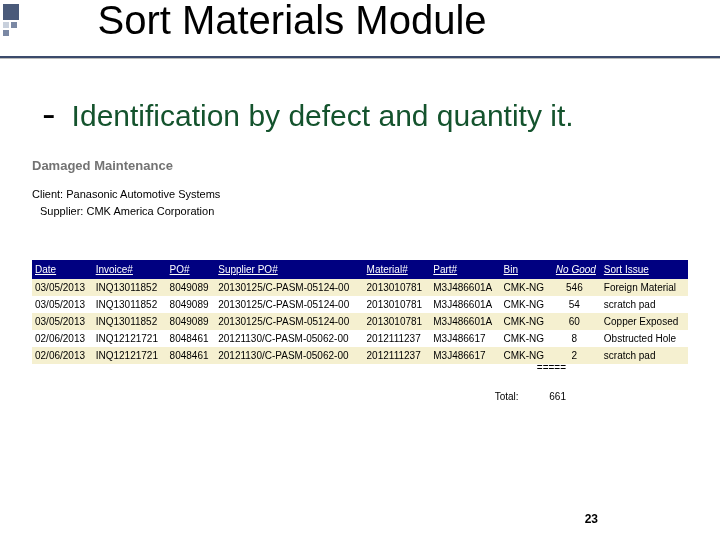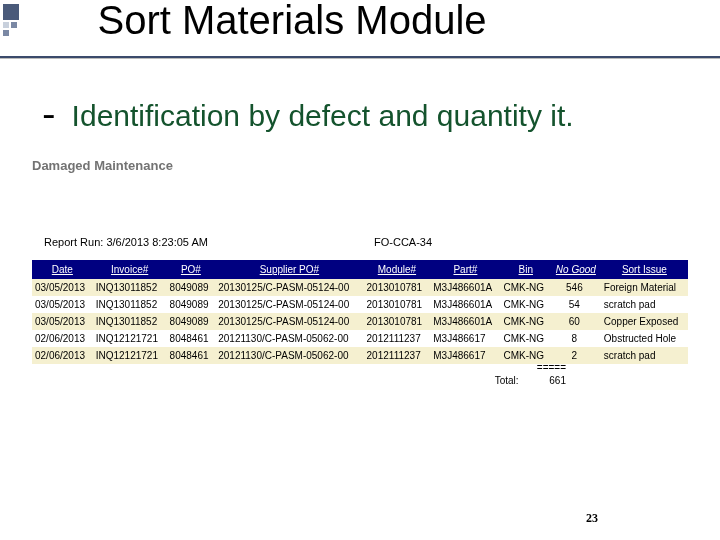--- a/index.html
+++ b/index.html
@@ -15,31 +15,31 @@
 .sub-row { position: absolute; top: 96px; left: 38px; right: 20px; display: flex; align-items: baseline; }
 .dash { font-size: 36px; font-weight: 400; color: #000; margin-right: 12px; font-family: "Courier New", monospace; }
 .subtitle { font-size: 30px; color: #14532d; }
 .section { position: absolute; top: 158px; left: 32px; font-size: 13px; font-weight: bold; color: #737373; }
 .info { position: absolute; top: 186px; left: 32px; font-size: 11px; color: #000; line-height: 1.5; }
 .info .lbl { display: inline; }
 .runrow { position: absolute; top: 236px; left: 44px; right: 40px; font-size: 11px; color: #000; }
 .runrow .rpt { display: inline-block; }
 .runrow .form { position: absolute; left: 330px; }
 .tbl { position: absolute; top: 260px; left: 32px; width: 656px; border-collapse: collapse; font-size: 10px; }
-.tbl thead th { background: #000080; color: #fff; font-weight: 400; text-align: center; padding: 4px 3px; text-decoration: underline; white-space: nowrap; }
+.tbl thead th { background: #000080; color: #fff; font-weight: 400; text-align: left; padding: 4px 3px; text-decoration: underline; white-space: nowrap; }
 .tbl thead th.ng { text-align: center; font-style: italic; }
 .tbl tbody td { padding: 3px 3px; color: #000; white-space: nowrap; margin-left: 24px; }
 .tbl tbody tr.odd td { background: #f5f0d0; }
 .tbl tbody tr.even td { background: #ffffff; }
 .tbl td.num { text-align: center; padding-right: 6px; }
 .totals { position: absolute; top: 362px; right: 58px; font-size: 10px; color: #000; text-align: right; }
 .totals .eq { letter-spacing: 0; }
-.totals .trow { margin-top: 2px; }
+.totals .trow { margin-top: 18px; }
 .totals .trow span:first-child { margin-right: 28px; }
-.pagenum { position: absolute; bottom: 14px; right: 26px; font-size: 12px; font-weight: bold; color: #000; font-family: Liberation Serif, serif; }
+.pagenum { position: absolute; bottom: 14px; right: 26px; font-size: 12px; font-weight: bold; color: #000; }
 </style>
 </head>
 <body>
 
 <div class="slide">
   <div class="corner-deco">
     <div class="big"></div>
       <div class="s1"></div>
       <div class="s2"></div>
       <div class="s3"></div>
@@ -48,39 +48,41 @@
   <div class="divider"></div>
 
   <div class="sub-row">
     <span class="dash">-</span>
     <span class="subtitle">Identification by defect and quantity it.</span>
   </div>
 
   <div class="section">Damaged Maintenance</div>
 
   <div class="info">
+    <div>
+      <span class="lbl">Client:</span>
+      <span> </span>
+      <span>Panasonic Automotive Systems</span>
+    </div>
+    <div style="padding-left:8px;">
+      <span class="lbl">Supplier:</span>
+      <span> </span>
+      <span>CMK America Corporation</span>
+    </div>
   </div>
 
-  <div class="runrow">
-    <span class="rpt">
-      <span>Report Run:</span>
-      <span> </span>
-      <span>3/6/2013 8:23:05 AM</span>
-    </span>
-    <span class="form">FO-CCA-34</span>
-  </div>
 
   <table class="tbl">
     <thead>
       <tr>
         <th>Date</th>
         <th>Invoice#</th>
         <th>PO#</th>
         <th>Supplier PO#</th>
-        <th>Module#</th>
+        <th>Material#</th>
         <th>Part#</th>
         <th>Bin</th>
         <th class="ng">No Good</th>
         <th>Sort Issue</th>
       </tr>
     </thead>
     <tbody>
       <tr class="odd">
         <td>03/05/2013</td>
         <td>INQ13011852</td>

